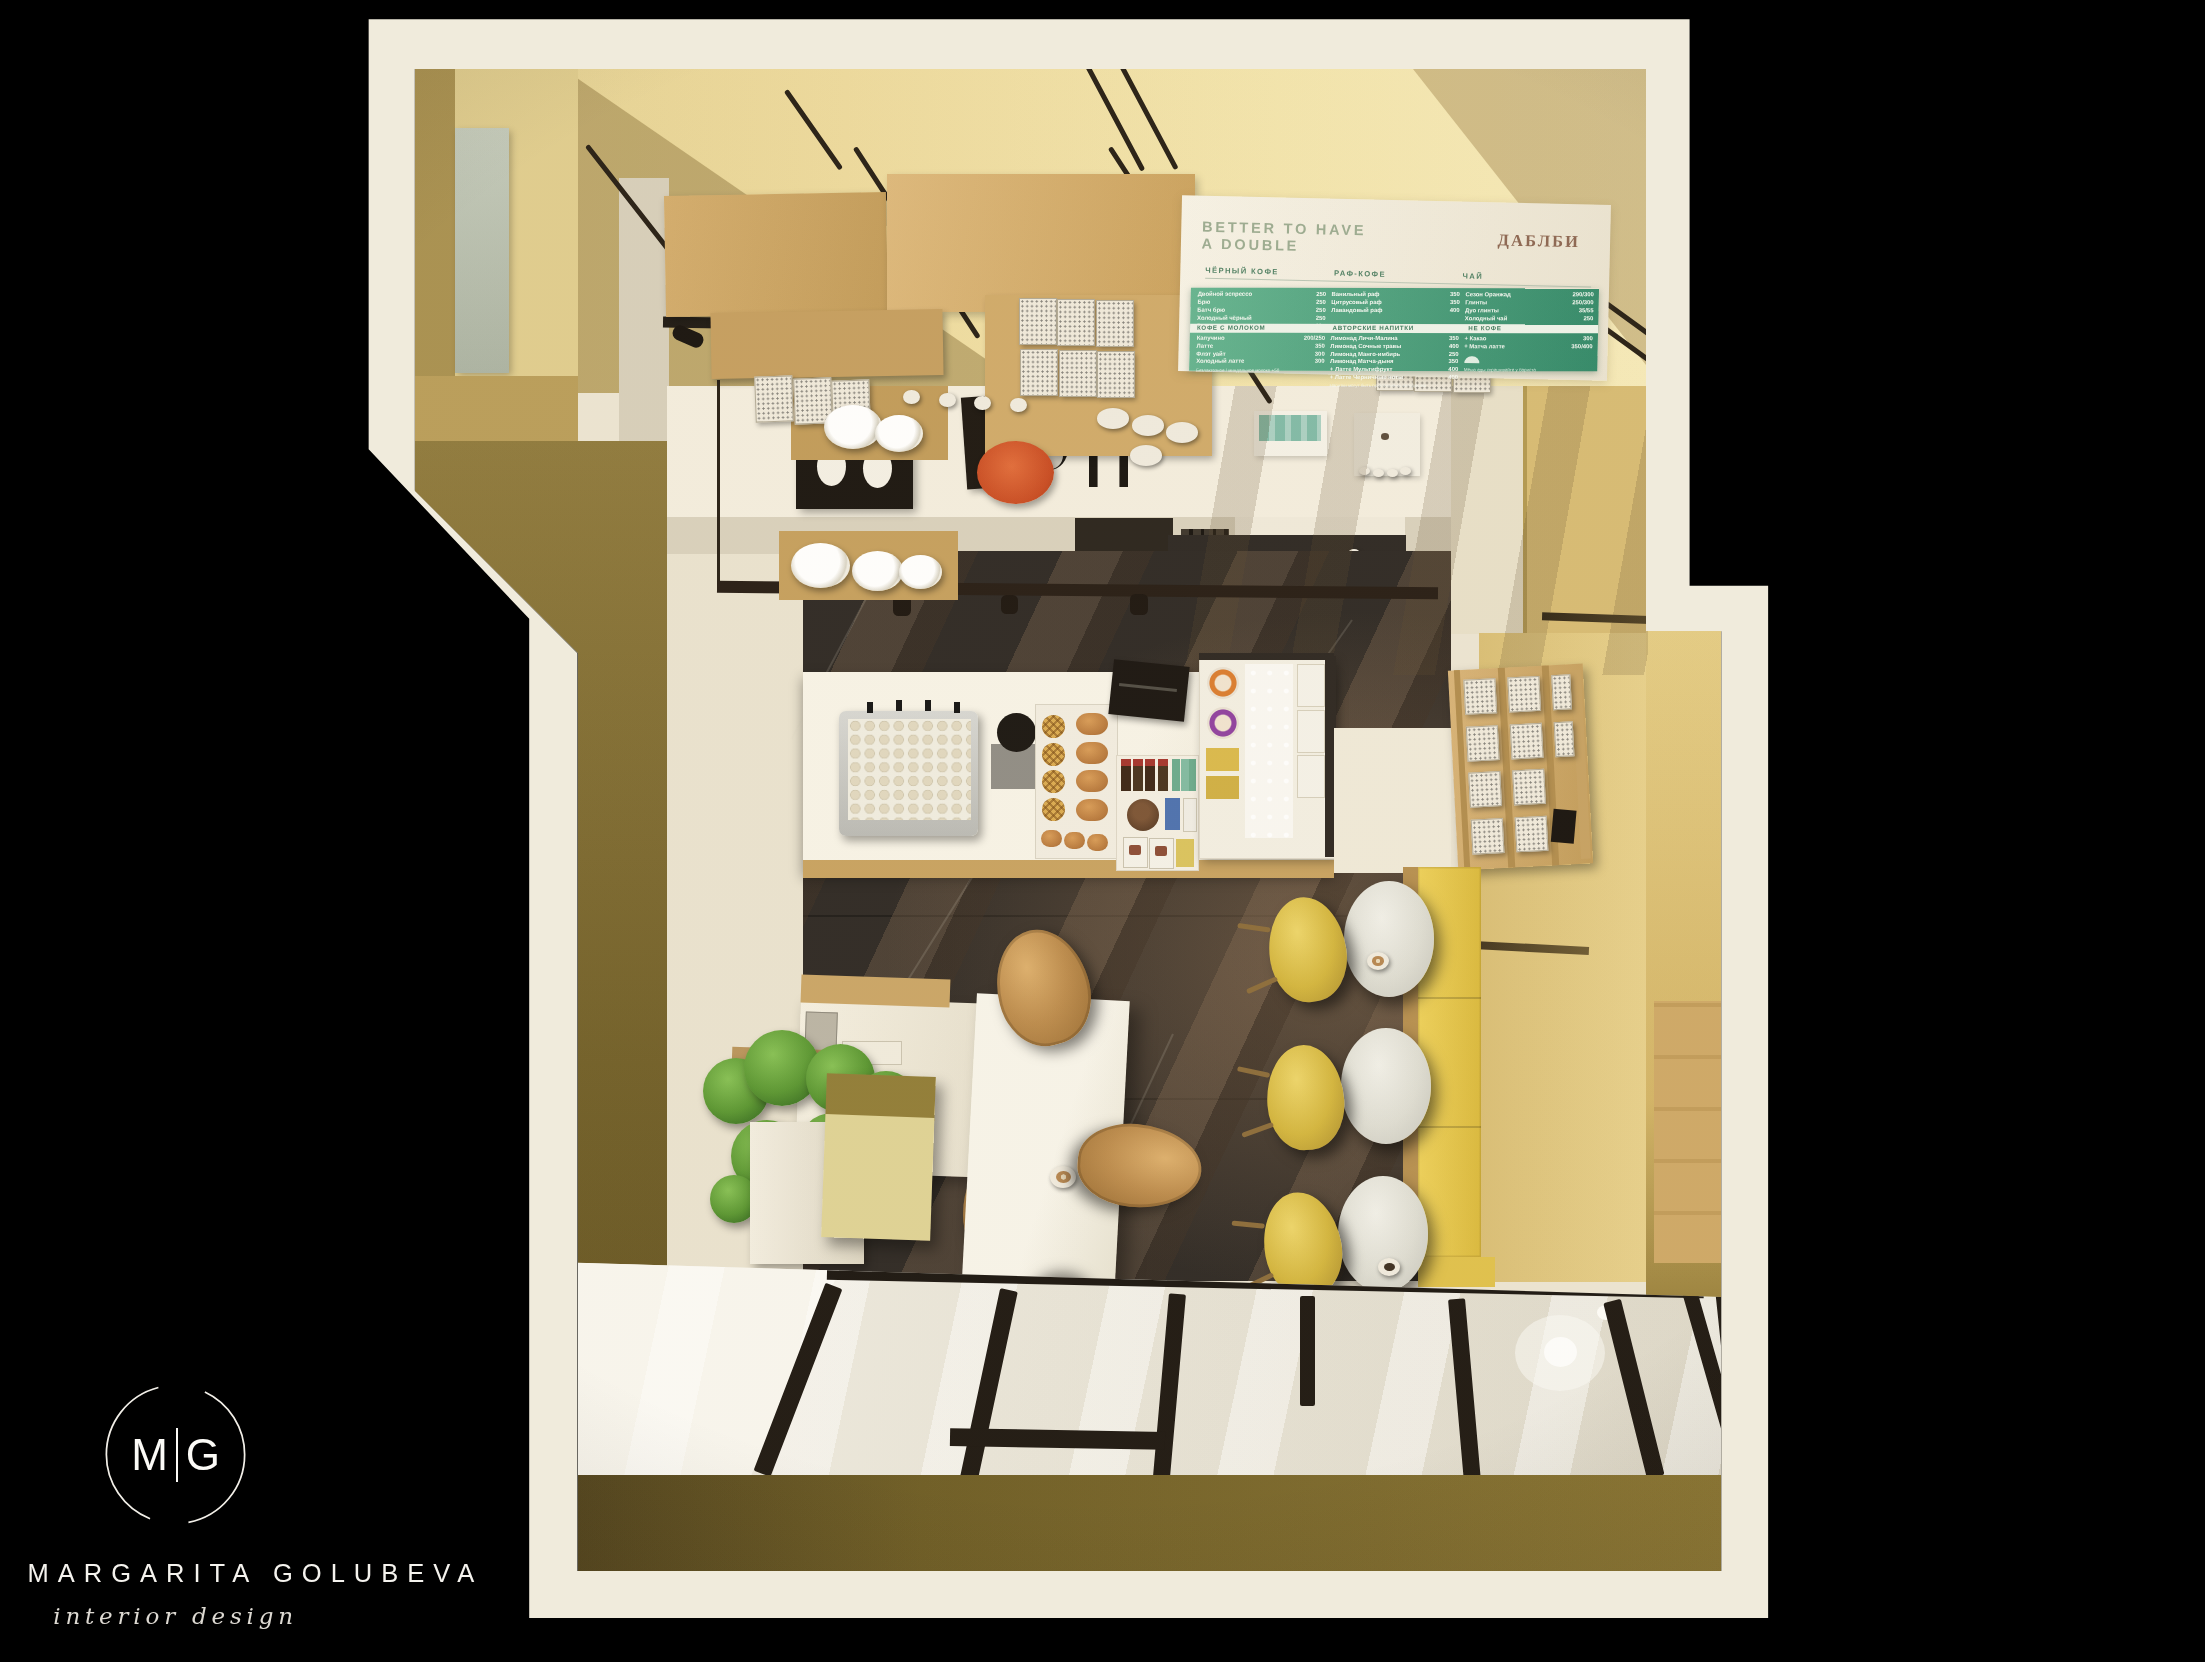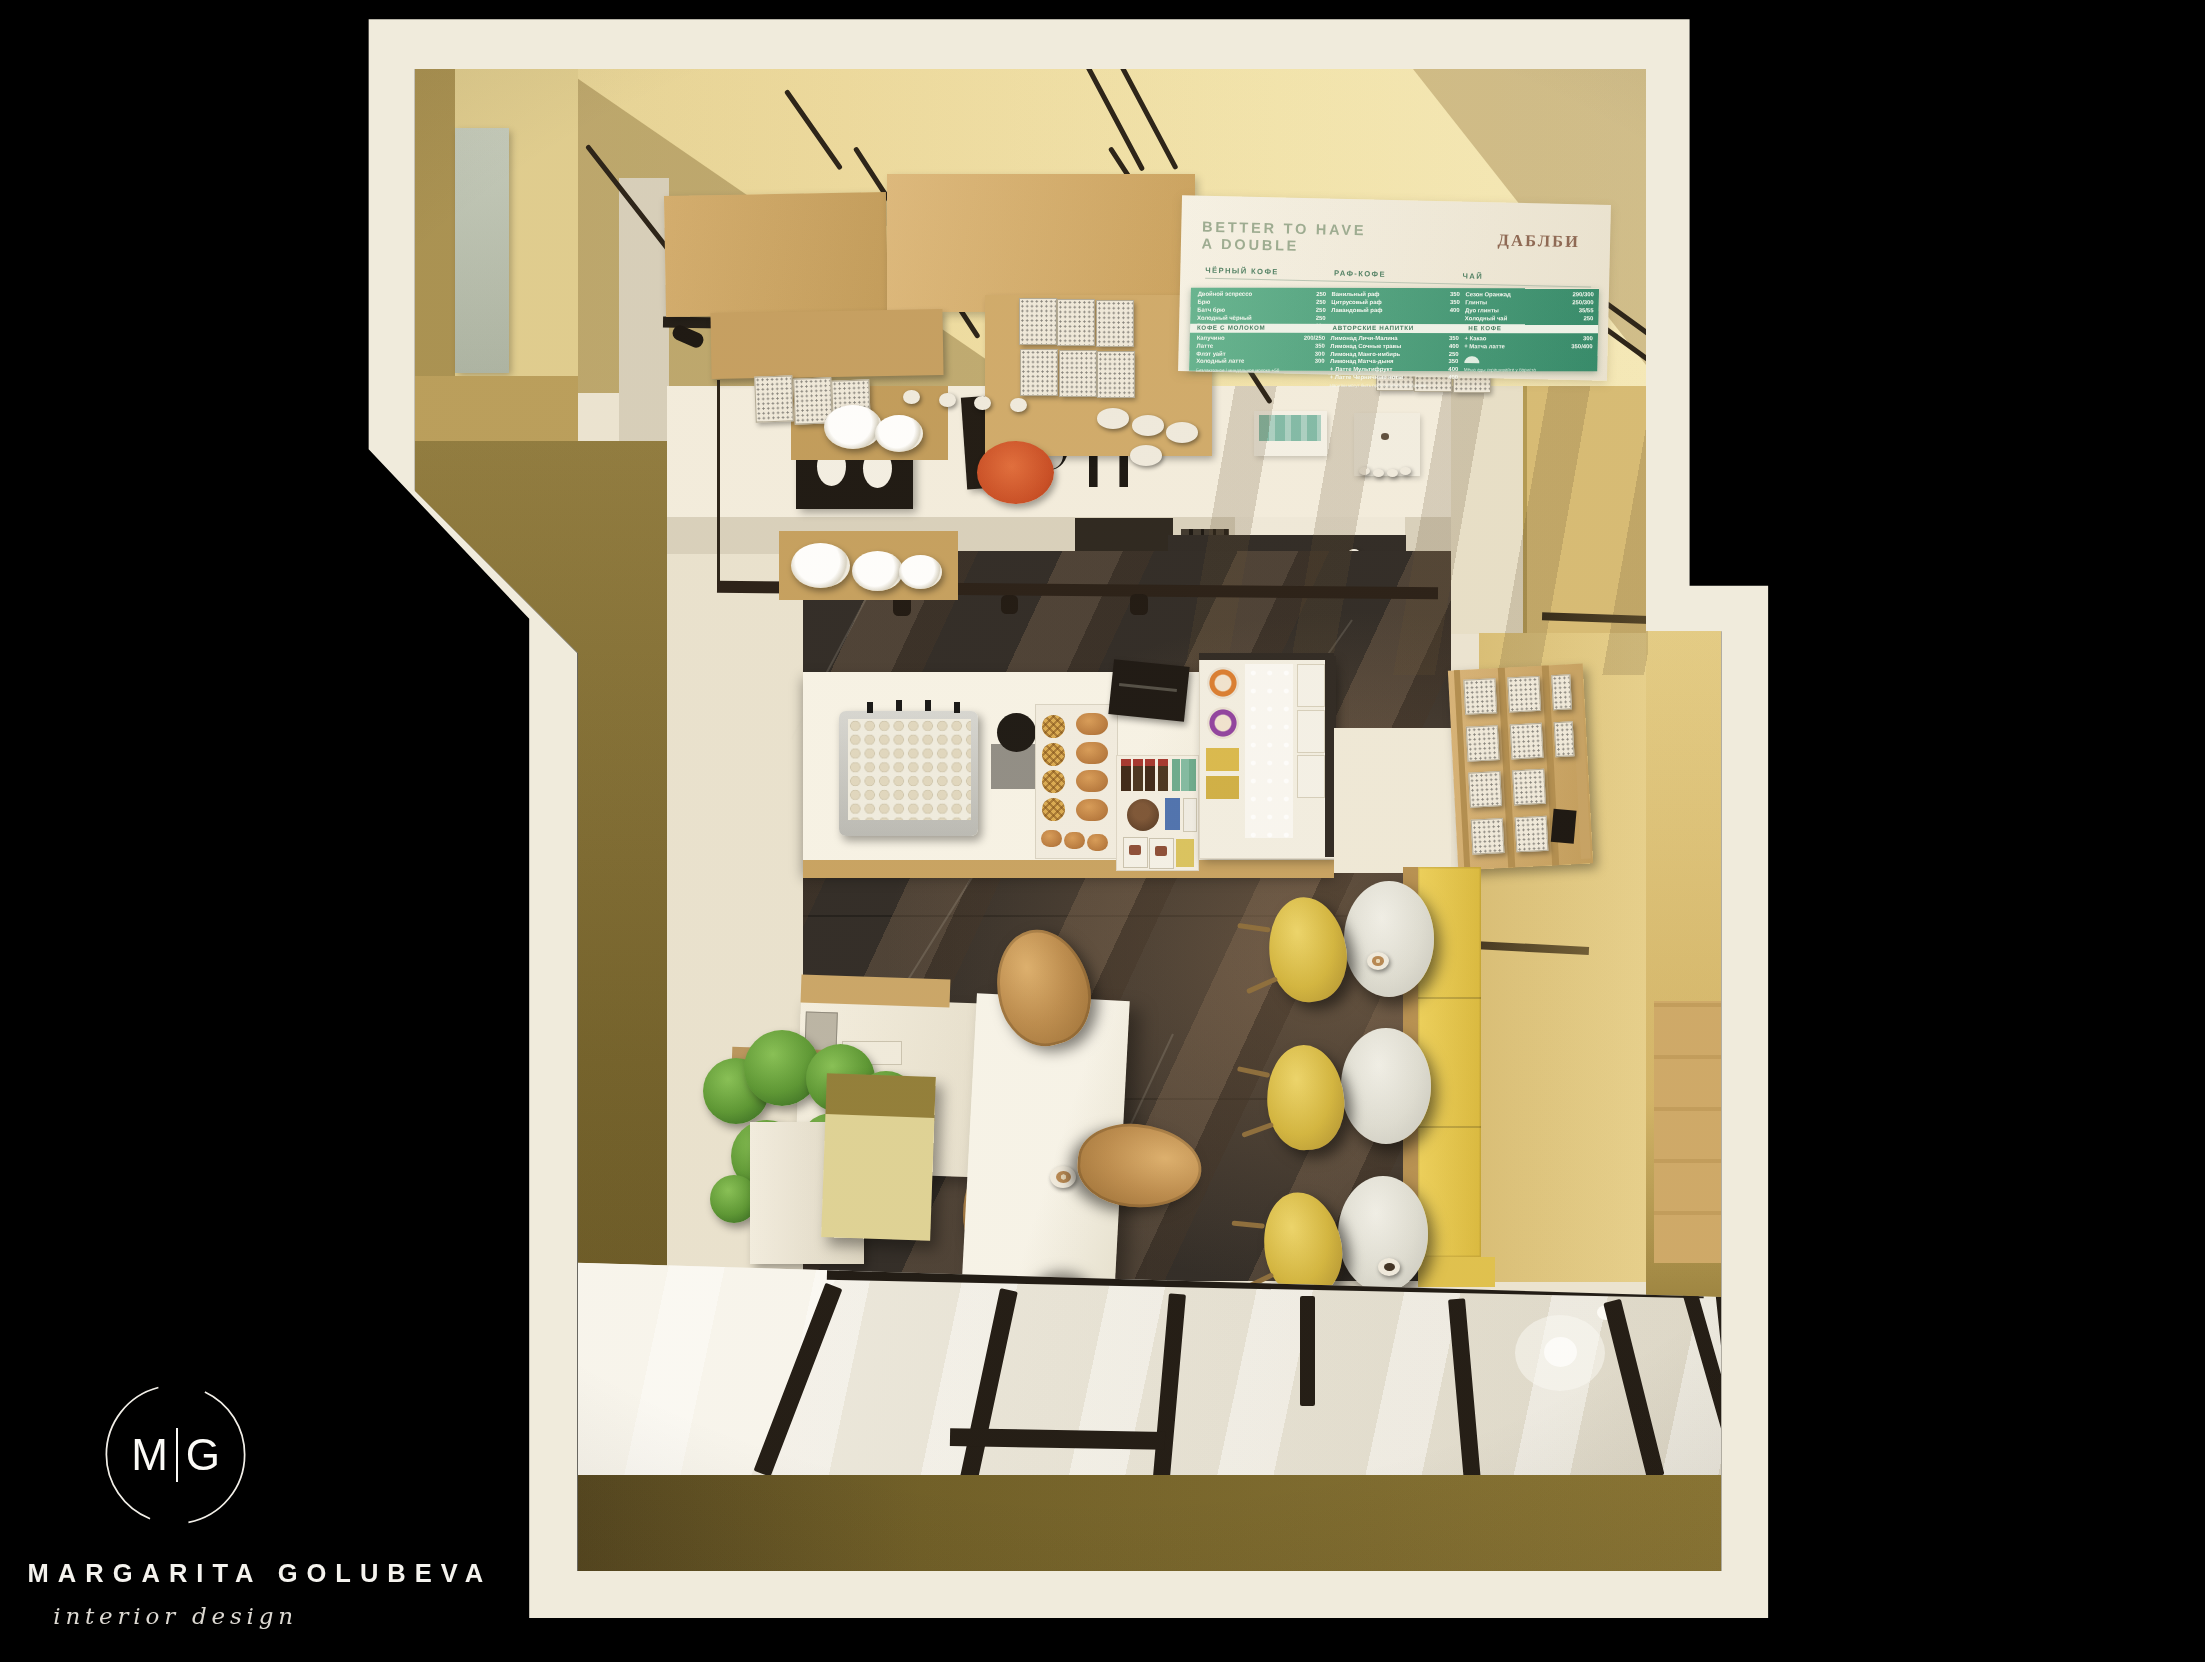--- a/index.html
+++ b/index.html
@@ -60,21 +60,21 @@
   .stripe{position:absolute;left:0;right:0;top:36px;height:9px;background:#eef3ea;display:flex;
       color:#3f7a5e;font-size:6.2px;font-weight:700;letter-spacing:0.7px;padding-left:6.9px;gap:5.5px;}
   .stripe span{flex:1;}
   .dome{display:inline-block;width:15px;height:7.6px;border-radius:7.6px 7.6px 0 0;background:#f2f7f0;opacity:.9;}
   
   #logo{position:absolute;left:27.6px;top:1375px;width:296px;color:#fcfbf7;text-align:center;}
   #logo .ring{position:relative;width:159px;height:159px;margin:0 auto;}
   #logo .mono{position:absolute;inset:0;display:flex;align-items:center;justify-content:center;gap:8.3px;
       font-size:44px;font-weight:400;letter-spacing:0;}
   #logo .div{width:1.4px;height:54px;background:#fcfbf7;}
-  #logo .name{margin-top:25px;font-size:25.5px;font-weight:700;letter-spacing:9px;color:#f5f3ee;white-space:nowrap;}
+  #logo .name{margin-top:25px;font-size:25.5px;font-weight:400;letter-spacing:9px;color:#f5f3ee;white-space:nowrap;}
   #logo .tag{margin-top:15px;font-size:23px;font-style:italic;letter-spacing:4.8px;color:#ddd9d2;
       font-family:"DejaVu Serif",serif;}
 </style>
 </head>
 <body>
 
 <div id="stage">
 
   <svg class="abs" width="2205" height="1662" style="left:0;top:0;" viewBox="0 0 3200 2412">
     <path fill="#f0ebdc" fill-rule="evenodd" d="

